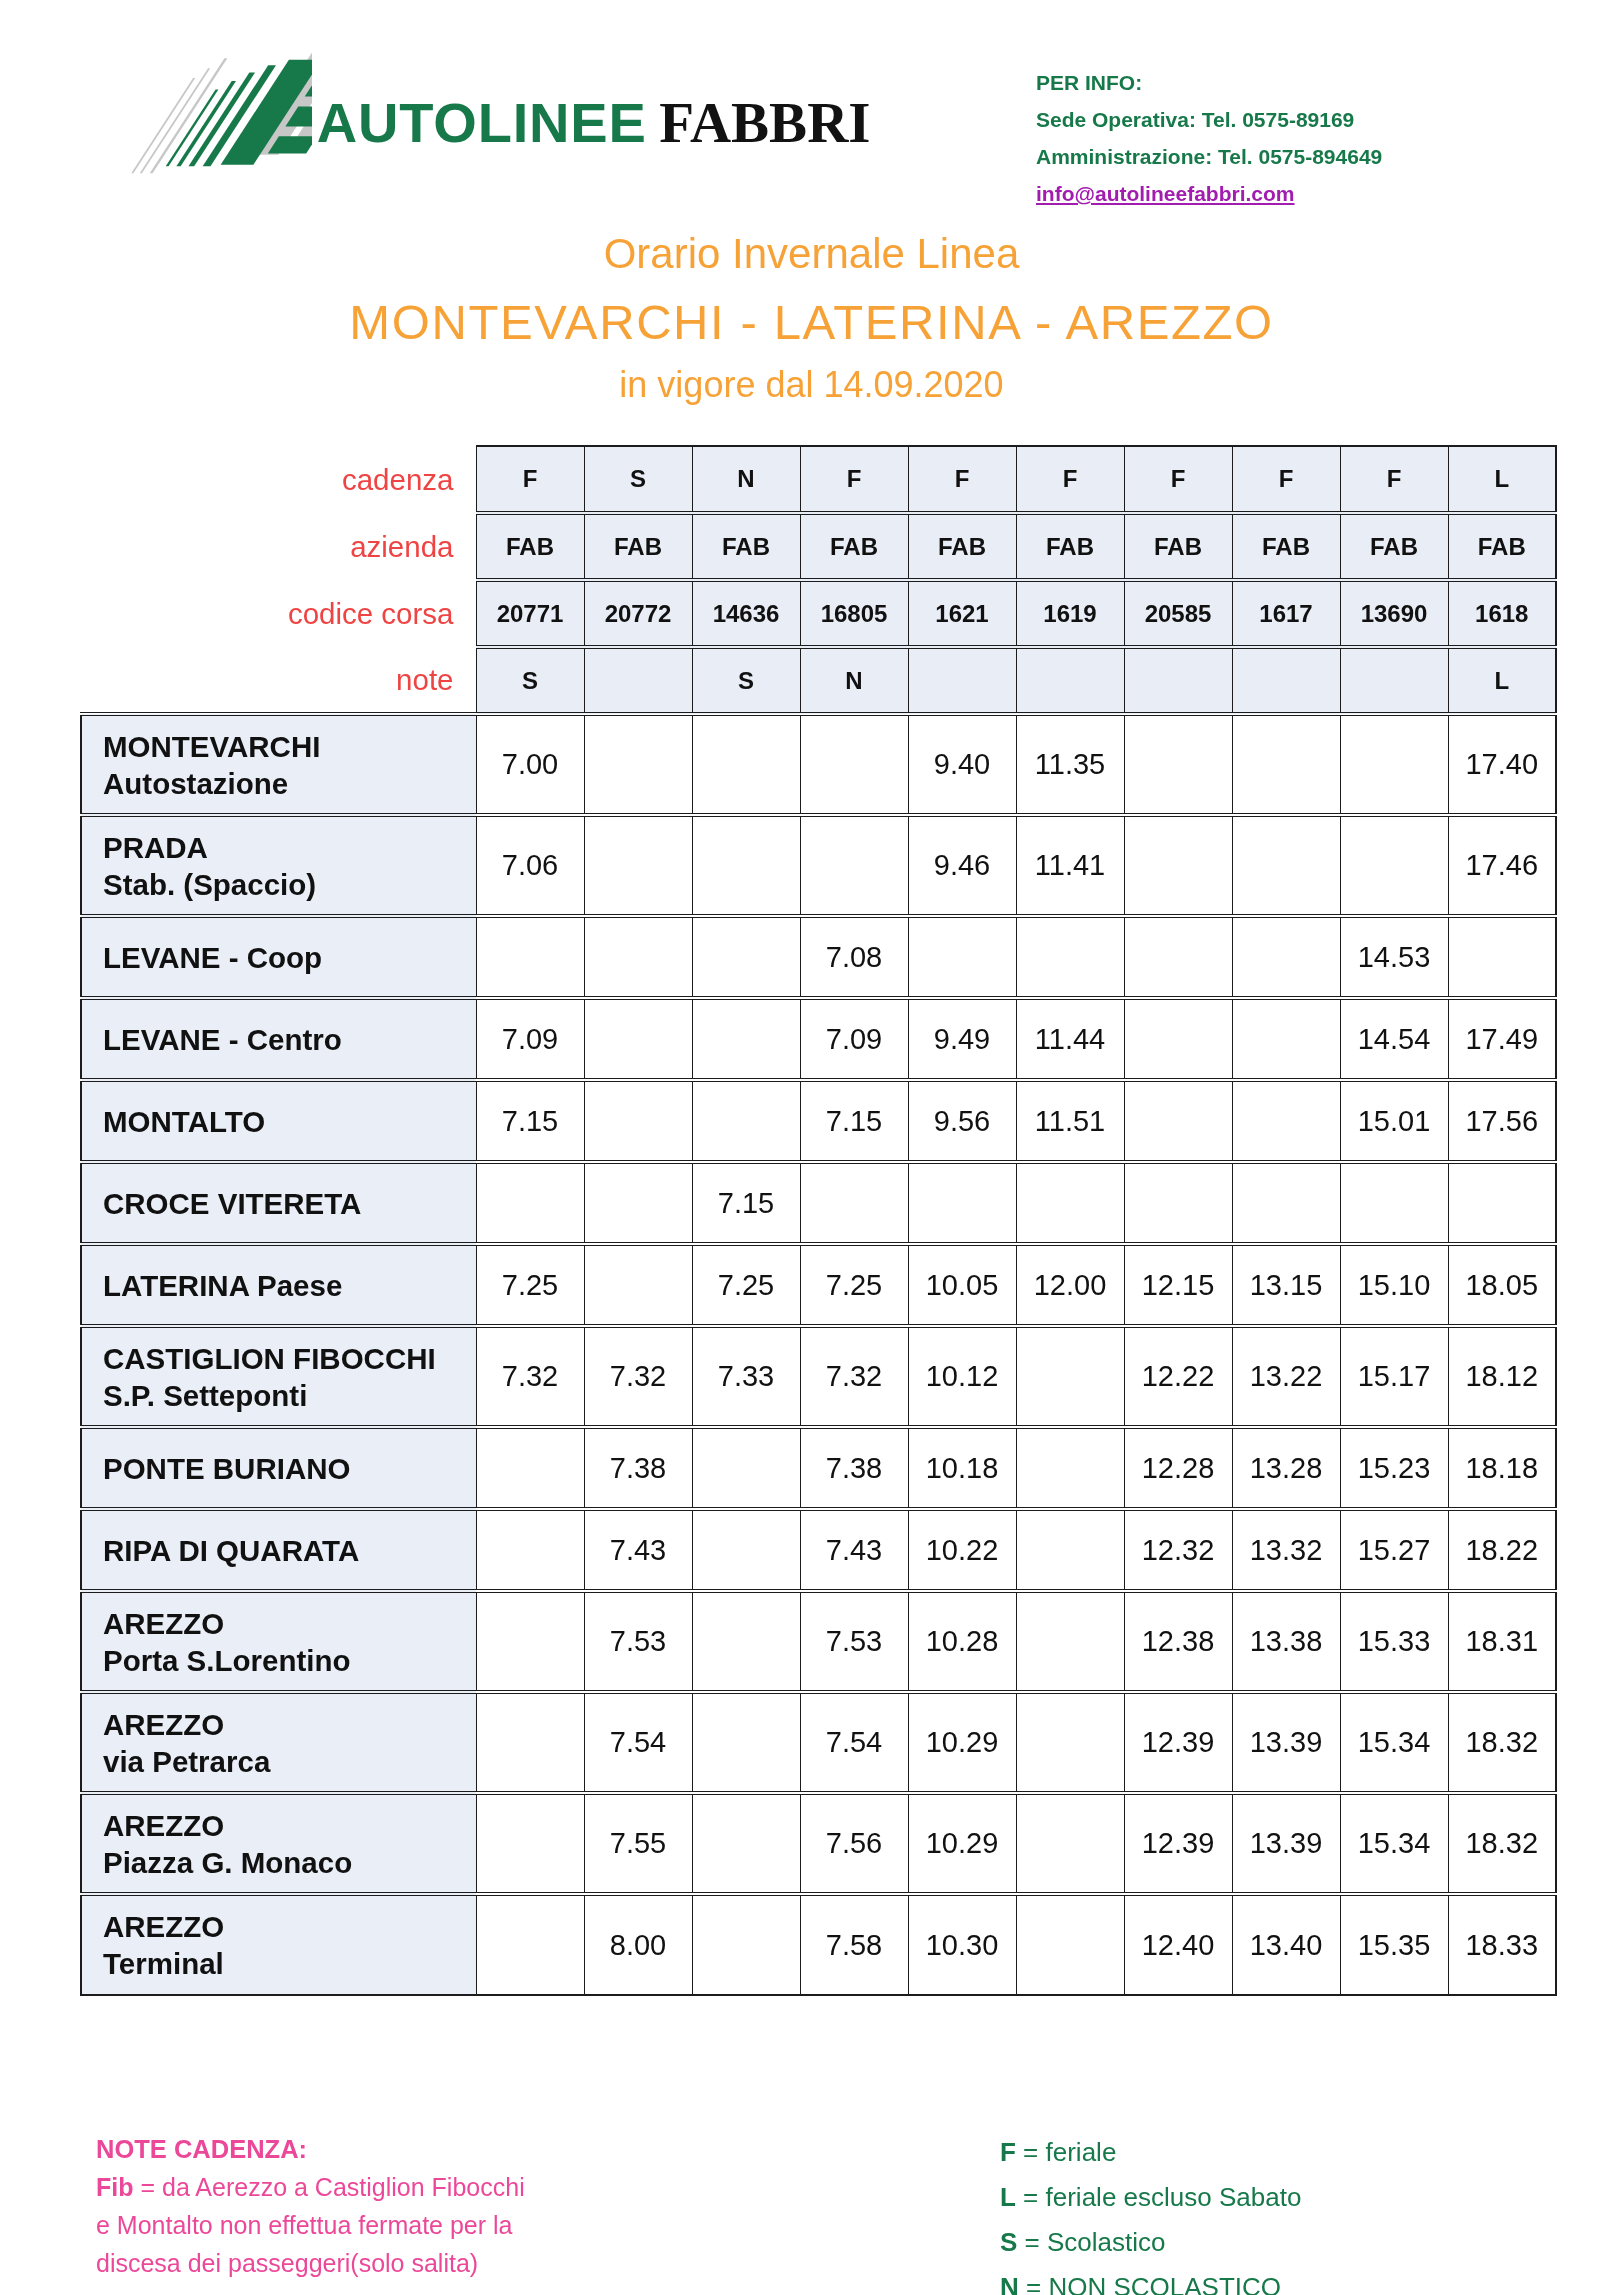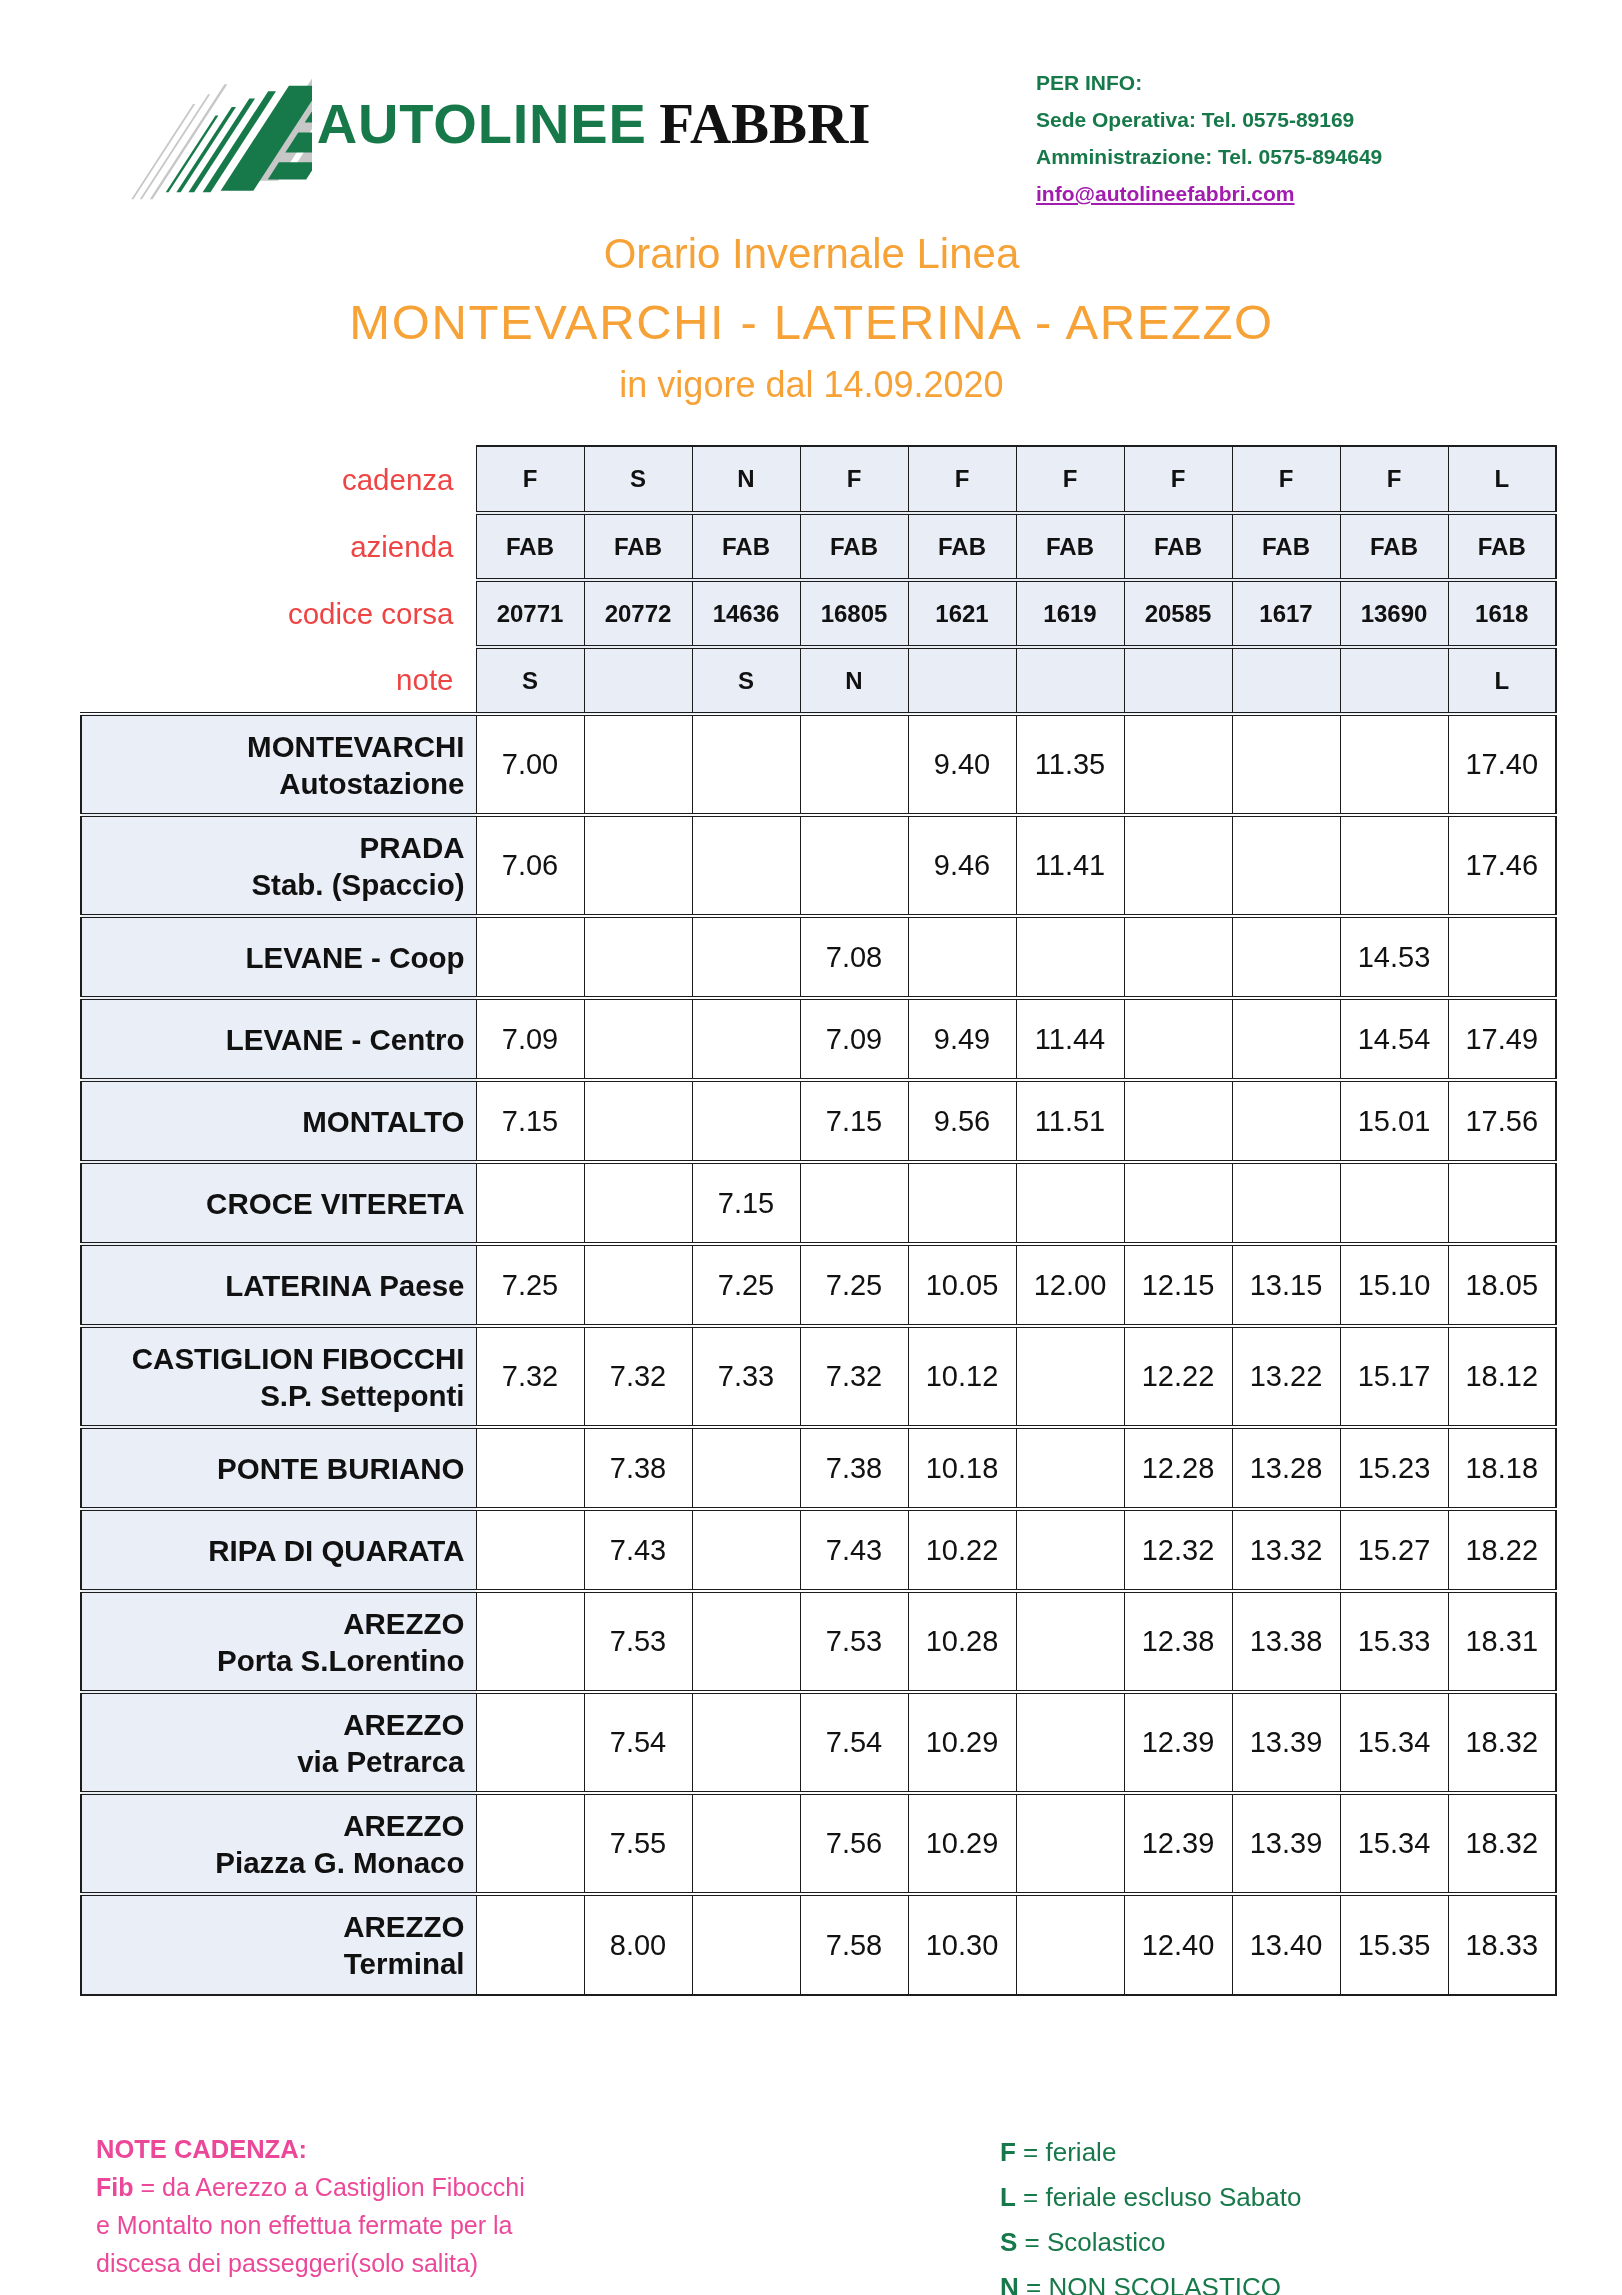--- a/index.html
+++ b/index.html
@@ -1,20 +1,20 @@
 <!DOCTYPE html>
 <html style="font-size:12.8px"><head>
 <meta charset="utf-8">
 <style>
   html,body{margin:0;padding:0;}
   body{font-family:"Liberation Sans",sans-serif;background:#ffffff;}
   .page{position:relative;width:1623px;height:2295px;background:#fff;overflow:hidden;}
 
   
-  .logo{position:absolute;left:73px;top:70px;display:flex;align-items:flex-start;}
+  .logo{position:absolute;left:73px;top:44px;display:flex;align-items:center;}
   .logo-emblem{width:239px;height:135px;flex:0 0 auto;}
   .wordmark{display:flex;align-items:baseline;margin-left:4.8px;margin-top:21px;}
   .wordmark .green{color:#17794a;font-weight:700;font-size:56px;letter-spacing:0.8px;font-family:"Liberation Sans",sans-serif;}
   .wordmark .black{color:#121212;font-weight:700;font-size:57px;margin-left:12.8px;font-family:"Liberation Serif",serif;}
 
   .contact{position:absolute;left:1036px;top:64px;color:#17794a;font-weight:700;font-size:21px;line-height:37px;}
   .contact .email{color:#a21caf;text-decoration:underline;font-weight:700;}
 
   
   .title{position:absolute;left:0;top:230px;width:100%;text-align:center;color:#f6a237;font-weight:400;}
@@ -35,21 +35,21 @@
   .hval{background:#e9edf6;border:1.6px solid #1c1c1c;text-align:center;
         font-weight:700;font-size:24px;}
   .hrow:first-child .hval{border-top:2.4px solid #1c1c1c;}
   .hrow + .hrow .hval{border-top:4px double #1c1c1c;}
   td.hval:last-child{border-right:2.4px solid #1c1c1c;}
 
   .drow td{border:1.6px solid #1c1c1c;border-top:4px double #1c1c1c;}
   .drow td:first-child{border-left:2.4px solid #1c1c1c;}
   .drow td:last-child{border-right:2.4px solid #1c1c1c;}
   .drow:last-child td{border-bottom:2.4px solid #1c1c1c;}
-  .drow .station{background:#e9eef7;text-align:right;padding:8px 11px 8px 10px;
+  .drow .station{background:#e9eef7;text-align:left;padding:8px 11px 8px 21px;
                  font-weight:700;font-size:29.5px;line-height:37px;}
   .drow .time{background:#fff;text-align:center;font-size:29px;}
   .drow.one td{height:82px;}
   .drow.two td{height:101px;}
 
   
   .notes{position:absolute;left:96px;top:2130px;color:#ec4899;font-size:25px;line-height:38px;}
   .notes .nh{font-weight:700;font-size:25.5px;}
   .notes b{font-weight:700;}
   .legend{position:absolute;left:1000px;top:2130px;color:#17794a;font-size:26px;line-height:45px;}

